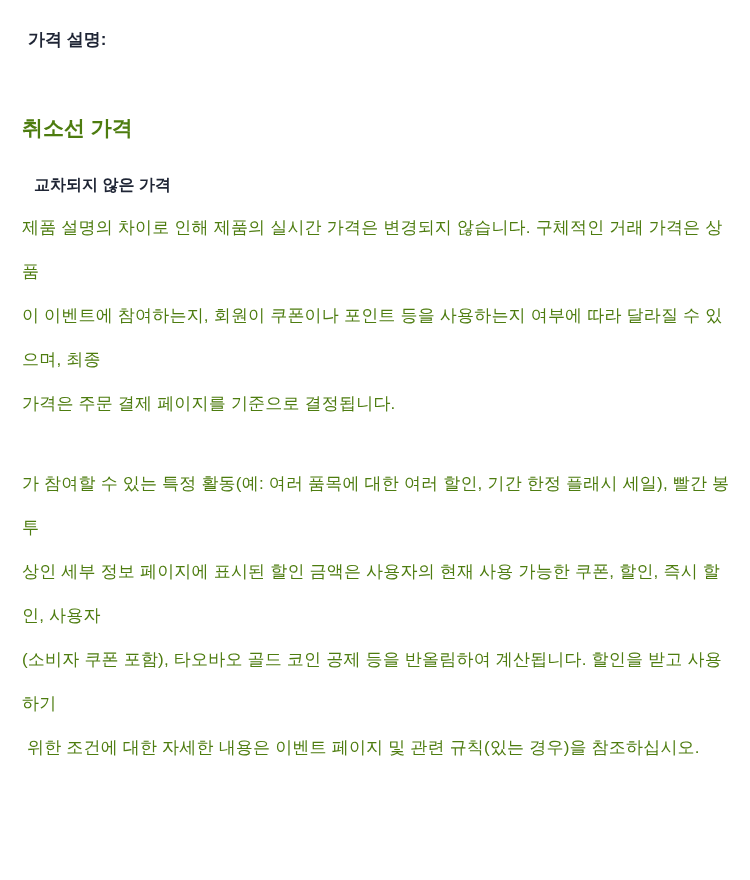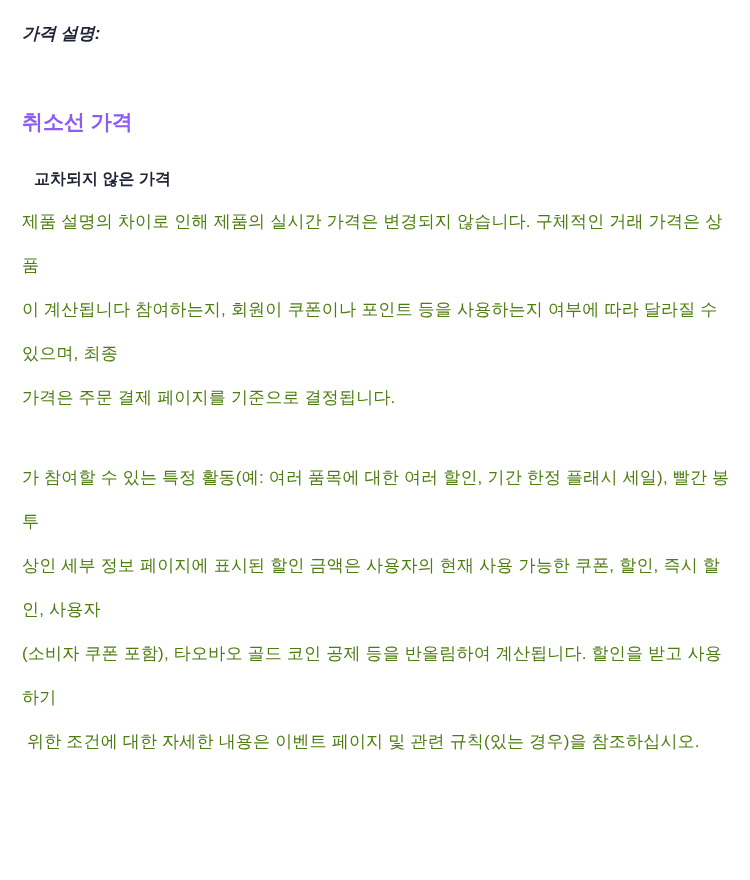--- a/index.html
+++ b/index.html
@@ -14,34 +14,33 @@
     font-family: "Liberation Sans", "DejaVu Sans", sans-serif;
   }
   .page {
     box-sizing: border-box;
     width: 750px;
     height: 880px;
     padding: 22px 20px 20px 22px;
     background: #ffffff;
   }
   .page-title {
-    margin: 0;
+    margin: 6px;
     font-size: 17px;
     line-height: 24px;
     font-weight: 700;
     color: #1f2535;
     white-space: pre-wrap;
-    font-style: italic;
   }
   .section-heading {
     margin: 62px 0 0 0;
     font-size: 21px;
     line-height: 28px;
     font-weight: 700;
-    color: #8b5cf6;
+    color: #4d7c0f;
     white-space: pre-wrap;
   }
   .lead-para {
     margin-top: 14px;
     padding-left: 5px;
     color: #66779e;
     font-size: 21px;
     font-weight: 600;
     letter-spacing: 0.2px;
   }
@@ -81,21 +80,21 @@
     <h3 class="section-heading">취소선 가격</h3>
     <div class="lead-para">
     </div>
   </section>
 
   <section>
     <h4 class="sub-heading">교차되지 않은 가격</h4>
 
     <div class="body-para para-1">
       <div class="line">제품 설명의 차이로 인해 제품의 실시간 가격은 변경되지 않습니다. 구체적인 거래 가격은 상품</div>
-      <div class="line">이 계산됩니다 참여하는지, 회원이 쿠폰이나 포인트 등을 사용하는지 여부에 따라 달라질 수 있으며, 최종</div>
+      <div class="line">이 이벤트에 참여하는지, 회원이 쿠폰이나 포인트 등을 사용하는지 여부에 따라 달라질 수 있으며, 최종</div>
       <div class="line">가격은 주문 결제 페이지를 기준으로 결정됩니다.</div>
     </div>
 
     <div class="body-para para-2">
       <div class="line">가 참여할 수 있는 특정 활동(예: 여러 품목에 대한 여러 할인, 기간 한정 플래시 세일), 빨간 봉투</div>
       <div class="line">상인 세부 정보 페이지에 표시된 할인 금액은 사용자의 현재 사용 가능한 쿠폰, 할인, 즉시 할인, 사용자</div>
       <div class="line">(소비자 쿠폰 포함), 타오바오 골드 코인 공제 등을 반올림하여 계산됩니다. 할인을 받고 사용하기</div>
       <div class="line"> 위한 조건에 대한 자세한 내용은 이벤트 페이지 및 관련 규칙(있는 경우)을 참조하십시오.</div>
 
     </div>

